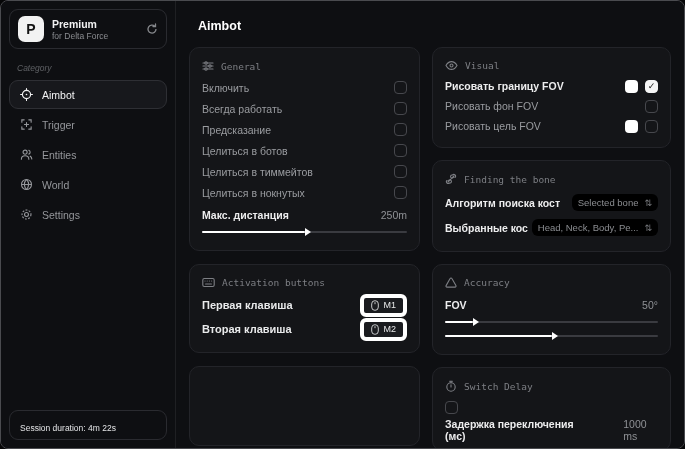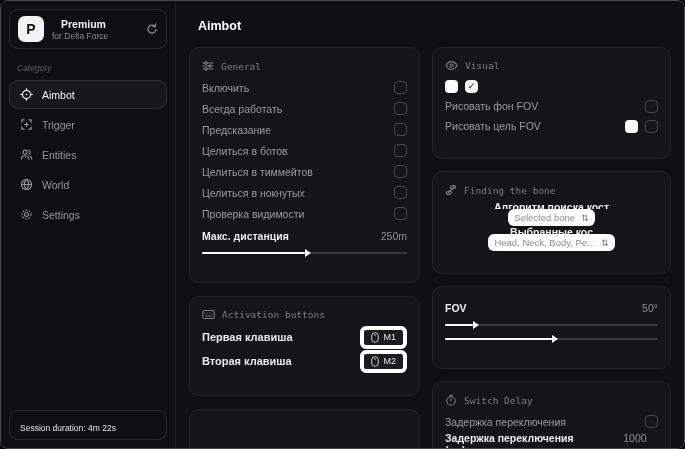--- a/index.html
+++ b/index.html
@@ -3,37 +3,37 @@
 <meta charset="utf-8">
 <style>
   * { margin:0; padding:0; box-sizing:border-box; }
   html,body { width:685px; height:449px; background:#060607; font-family:"Liberation Sans","DejaVu Sans",sans-serif; }
   .window { position:absolute; inset:0; border:1px solid #4a4b4f; border-radius:8px; overflow:hidden; display:flex; background:#0e0f12; }
 
   
   .sidebar { width:175px; min-width:175px; border-right:1px solid #1f2023; display:flex; flex-direction:column; padding:8px; background:#0e0f12; }
   .premium-card { border:1px solid #2a2b30; border-radius:9px; padding:6px 8px; display:flex; align-items:center; gap:8px; }
   .logo-badge { width:26px; height:26px; border-radius:7px; background:#f2f2f2; color:#141414; font-weight:bold; font-size:14px; display:flex; align-items:center; justify-content:center; }
-  .premium-title { font-size:10.5px; font-weight:bold; color:#f1f1f2;margin-left:9px; }
+  .premium-title { font-size:10.5px; font-weight:bold; color:#f1f1f2; }
   .premium-sub { font-size:8.5px; color:#8b8d91; margin-top:1px; }
   .refresh-btn { margin-left:auto; color:#85878b; display:flex; cursor:pointer; }
   .category-label { font-size:8.5px; color:#5e6064; margin:14px 8px 7px;font-style:italic; }
   .nav { display:flex; flex-direction:column; gap:1px; }
   .nav-item { display:flex; align-items:center; gap:9px; height:29px; padding:0 10px; border-radius:9px; border:1px solid transparent; color:#95979b; font-size:10.5px; cursor:pointer; }
   .nav-item.active { background:#17181c; border-color:#2e2f34; color:#f2f2f3; }
   .nav-item svg { flex:0 0 auto; }
   .session-card { margin-top:auto; border:1px solid #2a2b30; border-radius:9px; padding:12px 10px 6px; font-size:8.5px; color:#e4e5e7; }
 
   
   .main { flex:1; padding:12px 13px 10px; overflow:hidden; background:#0e0f12; }
   .page-title { font-size:12.5px; font-weight:bold; color:#ffffff; margin:6px 0 14px 9px; }
   .columns { display:flex; gap:12px; align-items:flex-start; }
   .col-left { width:233px; display:flex; flex-direction:column; gap:13px; }
   .col-right { width:241px; display:flex; flex-direction:column; gap:12px; }
-  .card { background:#141518; border:1px solid #232429; border-radius:10px; padding:9px 12px 22px; }
+  .card { background:#141518; border:1px solid #232429; border-radius:10px; padding:9px 12px 11px; }
   .card-header { display:flex; align-items:center; gap:7px; font-family:"DejaVu Sans Mono","Liberation Mono",monospace; font-size:9.5px; color:#7d7f84; padding:3px 0 5px; }
   .card-header svg { color:#7d7f84; }
 
   .t-row { display:flex; align-items:center; justify-content:space-between; height:21px; }
   .t-label { font-size:10.5px; color:#9a9ca0; }
   .t-label.bright { color:#ededee; font-weight:bold; }
   .checkbox { width:13px; height:13px; border:1.5px solid #47484d; border-radius:4px; background:transparent; cursor:pointer; display:flex; align-items:center; justify-content:center; }
   .checkbox.checked { background:#f5f5f5; border-color:#f5f5f5; }
   .checkbox .mark { font-size:9px; color:#151515; font-weight:bold; line-height:1; }
   .checkbox:not(.checked) .mark { display:none; }
@@ -47,23 +47,23 @@
   .slider .fill { position:absolute; top:5px; left:0; height:2px; border-radius:2px; background:#ffffff; }
   .slider .fill::after { content:""; position:absolute; right:-6px; top:-3px; border-left:6px solid #ffffff; border-top:4px solid transparent; border-bottom:4px solid transparent; }
 
   .key-row { display:flex; align-items:center; justify-content:space-between; height:24px; }
   .key-label { font-size:11px; color:#e9eaeb; font-weight:bold; }
   .key-btn { display:flex; align-items:center; gap:5px; border:4px solid #ffffff; background:#1a1b1f; border-radius:6px; padding:2px 7px; font-size:9px; color:#e8e9ea; cursor:pointer; }
   .key-btn svg { color:#c9cacc; }
 
   .v-row { display:flex; align-items:center; justify-content:space-between; height:20px; }
 
-  .b-row { display:flex; align-items:center; justify-content:space-between; height:25px;flex-direction:column; }
+  .b-row { display:flex; align-items:center; justify-content:space-between; height:25px; }
   .b-label { font-size:10.5px; color:#ededee; font-weight:bold; white-space:nowrap; overflow:hidden; flex:1; }
-  .dropdown { display:flex; align-items:center; gap:6px; background:#ffffff; border-radius:6px; padding:3px 6px; cursor:pointer; flex:0 0 auto; max-width:132px; }
+  .dropdown { display:flex; align-items:center; gap:6px; background:#000000; border-radius:6px; padding:3px 6px; cursor:pointer; flex:0 0 auto; max-width:132px; }
   .dropdown .dd-value { font-size:9.5px; color:#8b8d91; white-space:nowrap; overflow:hidden; }
   .dropdown .dd-icon { font-size:9px; color:#77797d; font-family:"DejaVu Sans",sans-serif; }
 
   .empty-card { height:80px; }
 </style>
 </head>
 <body>
 
 <div class="window">
 
@@ -161,24 +161,20 @@
           <div class="t-row">
             <span class="t-label">Целиться в ботов</span>
             <span class="checkbox"></span>
           </div>
           <div class="t-row">
             <span class="t-label">Целиться в тиммейтов</span>
             <span class="checkbox"></span>
           </div>
           <div class="t-row">
             <span class="t-label">Целиться в нокнутых</span>
-            <span class="checkbox"></span>
-          </div>
-          <div class="t-row">
-            <span class="t-label">Проверка видимости</span>
             <span class="checkbox"></span>
           </div>
           <div class="slider-row">
             <span class="t-label bright">Макс. дистанция</span>
             <span class="slider-value">250m</span>
           </div>
           <div class="slider">
             <div class="track"></div>
               <div class="fill" style="width: 50%;"></div>
           </div>
@@ -221,20 +217,21 @@
 
         <section class="card">
           <div class="card-header">
             <svg width="13" height="11" viewBox="0 0 13 11" fill="none" stroke="currentColor" stroke-width="1.1">
               <path d="M1 5.5C2.4 2.9 4.3 1.6 6.5 1.6s4.1 1.3 5.5 3.9c-1.4 2.6-3.3 3.9-5.5 3.9S2.4 8.1 1 5.5z"></path>
                 <circle cx="6.5" cy="5.5" r="1.5"></circle>
             </svg>
             <span>Visual</span>
           </div>
           <div class="v-row">
+            <span class="t-label bright">Рисовать границу FOV</span>
             <span class="ctrl-group">
               <span class="swatch"></span>
               <span class="checkbox checked">
                   <span class="mark">✓</span>
                 </span>
             </span>
           </div>
           <div class="v-row">
             <span class="t-label">Рисовать фон FOV</span>
             <span class="ctrl-group">
@@ -267,20 +264,26 @@
           <div class="b-row">
             <span class="b-label">Выбранные кос</span>
             <span class="dropdown">
               <span class="dd-value">Head, Neck, Body, Pe...</span>
               <span class="dd-icon">⇅</span>
             </span>
           </div>
         </section>
 
         <section class="card">
+          <div class="card-header">
+            <svg width="12" height="11" viewBox="0 0 12 11" fill="none" stroke="currentColor" stroke-width="1.1">
+              <path d="M5.1 1.6a1 1 0 0 1 1.8 0l4 7a1 1 0 0 1-.9 1.5H2a1 1 0 0 1-.9-1.5z" stroke-linejoin="round"></path>
+            </svg>
+            <span>Accuracy</span>
+          </div>
           <div class="slider-row">
             <span class="t-label bright">FOV</span>
             <span class="slider-value">50°</span>
           </div>
           <div class="slider">
             <div class="track"></div>
               <div class="fill" style="width: 13%;"></div>
           </div>
           <div class="slider">
             <div class="track"></div>
@@ -290,21 +293,20 @@
 
         <section class="card">
           <div class="card-header">
             <svg width="12" height="12" viewBox="0 0 12 12" fill="none" stroke="currentColor" stroke-width="1.1">
               <circle cx="6" cy="7" r="4.2"></circle>
                 <path d="M6 2.8V1.2M4.6 1.2h2.8M6 7V4.8" stroke-linecap="round"></path>
             </svg>
             <span>Switch Delay</span>
           </div>
           <div class="t-row">
-            <span class="t-label">Задержка переключения</span>
             <span class="checkbox"></span>
           </div>
           <div class="slider-row">
             <span class="t-label bright">Задержка переключения (мс)</span>
             <span class="slider-value">1000 ms</span>
           </div>
 
         </section>
       </div>
     </div>

